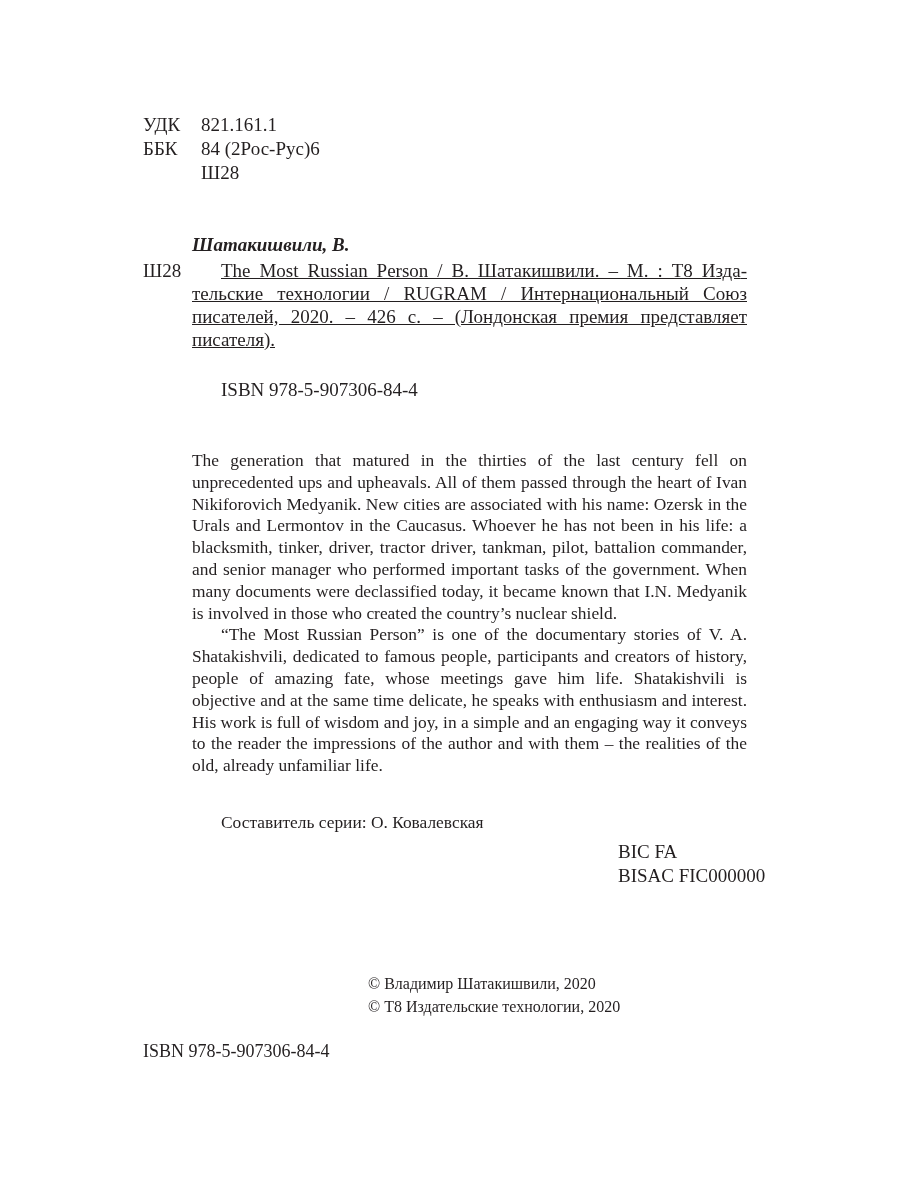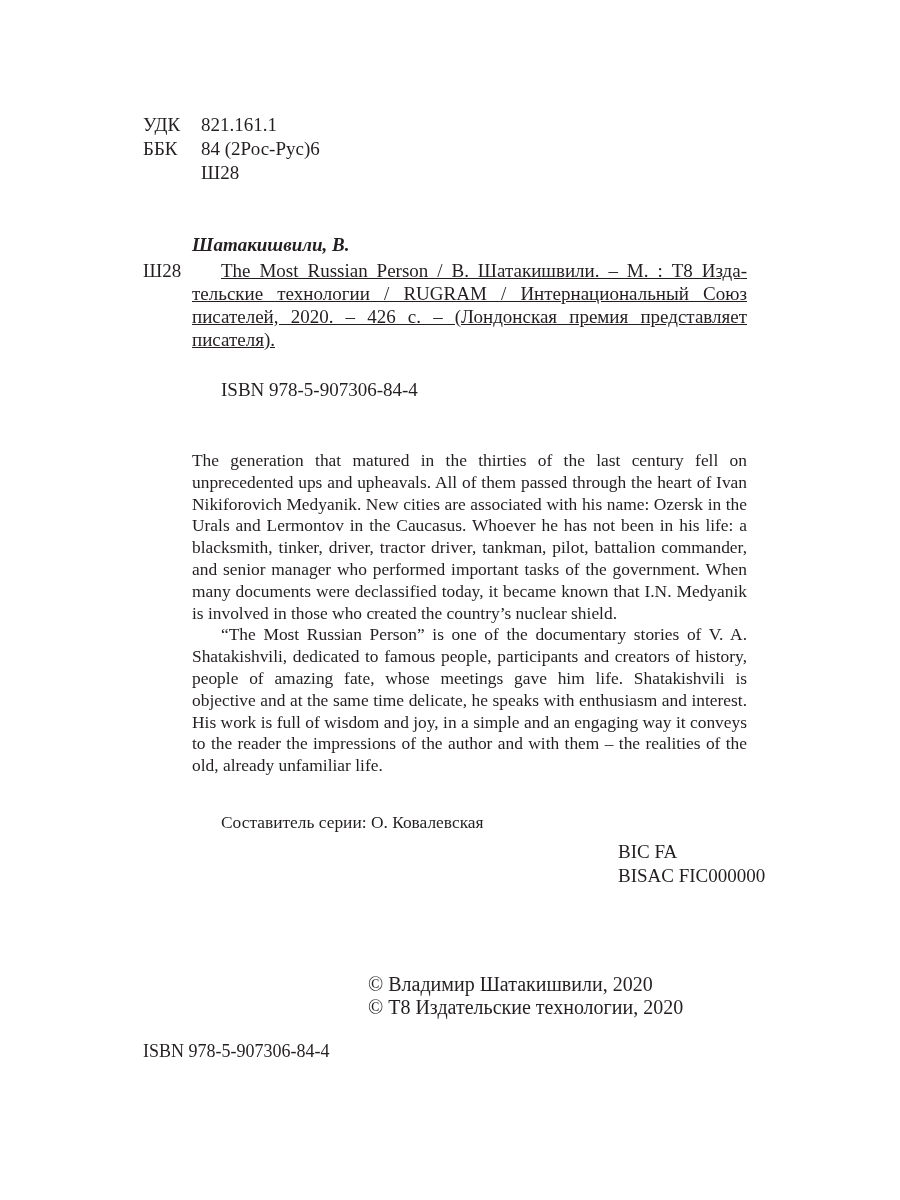--- a/index.html
+++ b/index.html
@@ -49,21 +49,21 @@
     }
     .annotation p + p { text-indent: 29px; }
 
     .compiler {
       left: 221px; top: 795px;
       font-size: 17.4px; line-height: 22px; margin-top: 16px;
     }
 
     .subject-codes { left: 618px; top: 840px; line-height: 24px; }
 
-    .copyrights { left: 368px; top: 973px; font-size: 20px; line-height: 22.5px; }
+    .copyrights { left: 368px; top: 973px; font-size: 16px; line-height: 22.5px; }
     .isbn-bottom { left: 143px; top: 1040px; font-size: 18px; line-height: 22.5px; }
   </style>
 </head>
 <body>
 
 <div class="abs class-block">
   <div class="class-row">
     <span class="class-label">УДК</span>
     <span class="class-value">821.161.1</span>
   </div>

